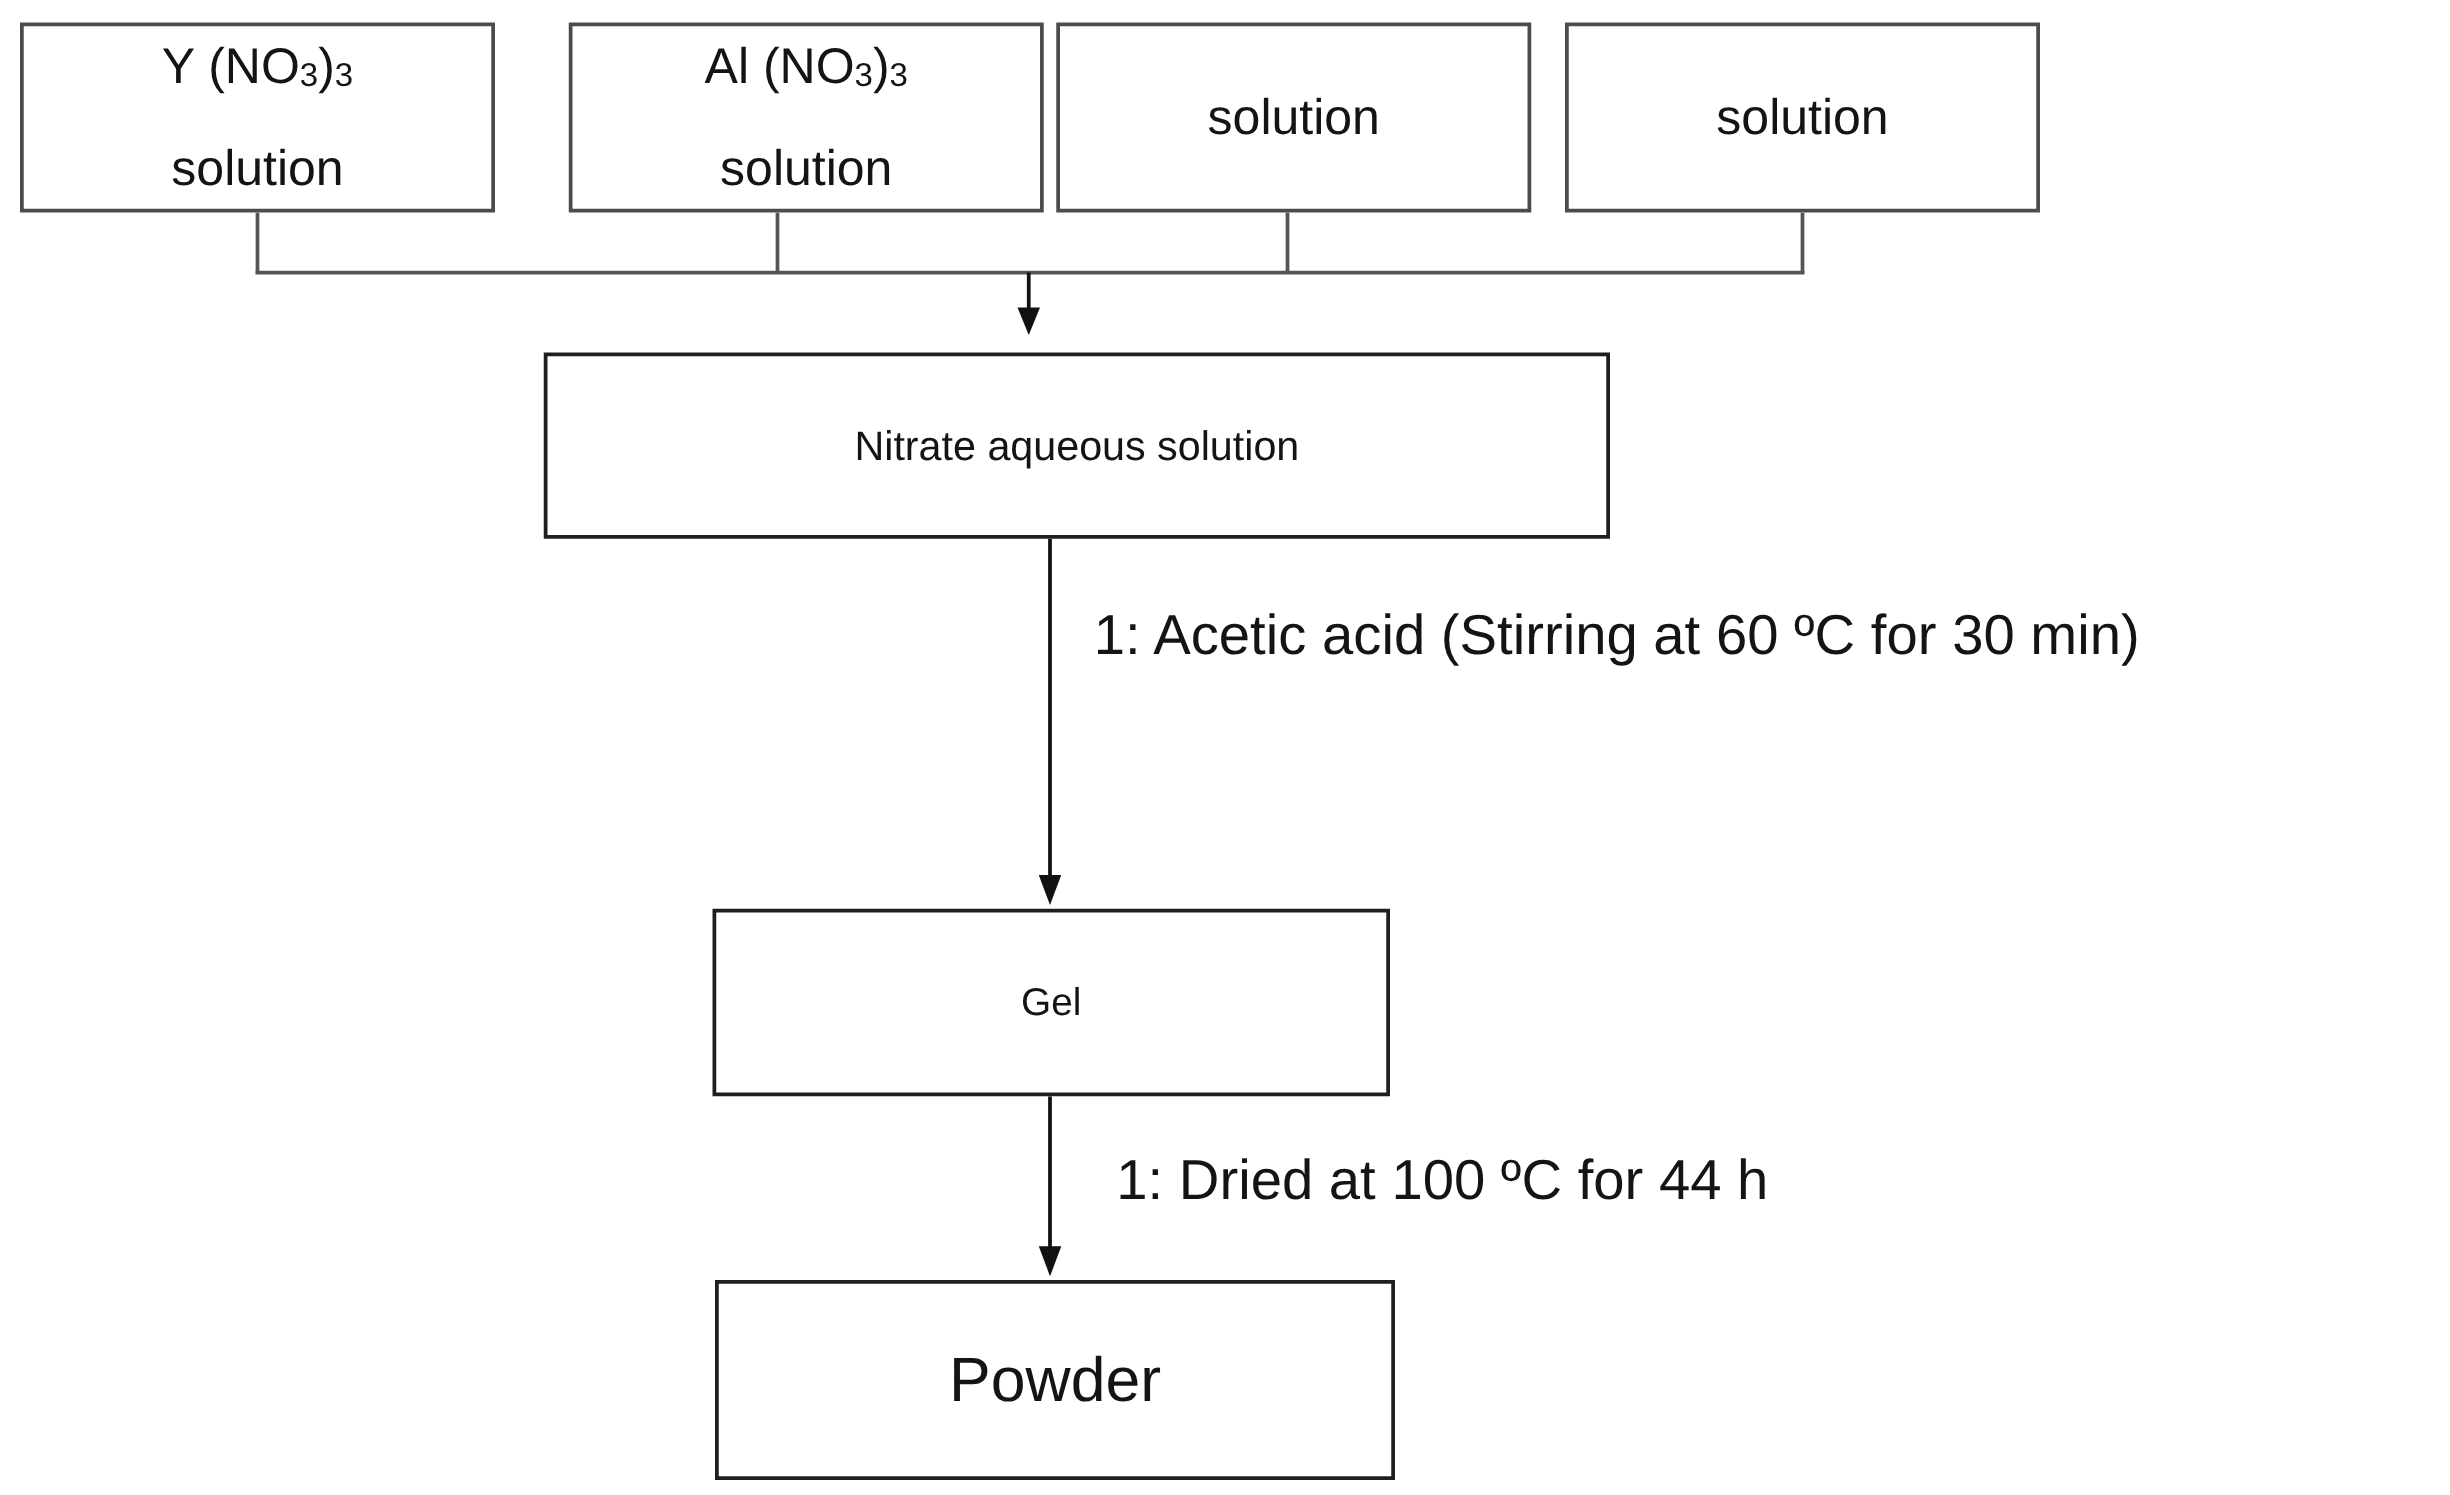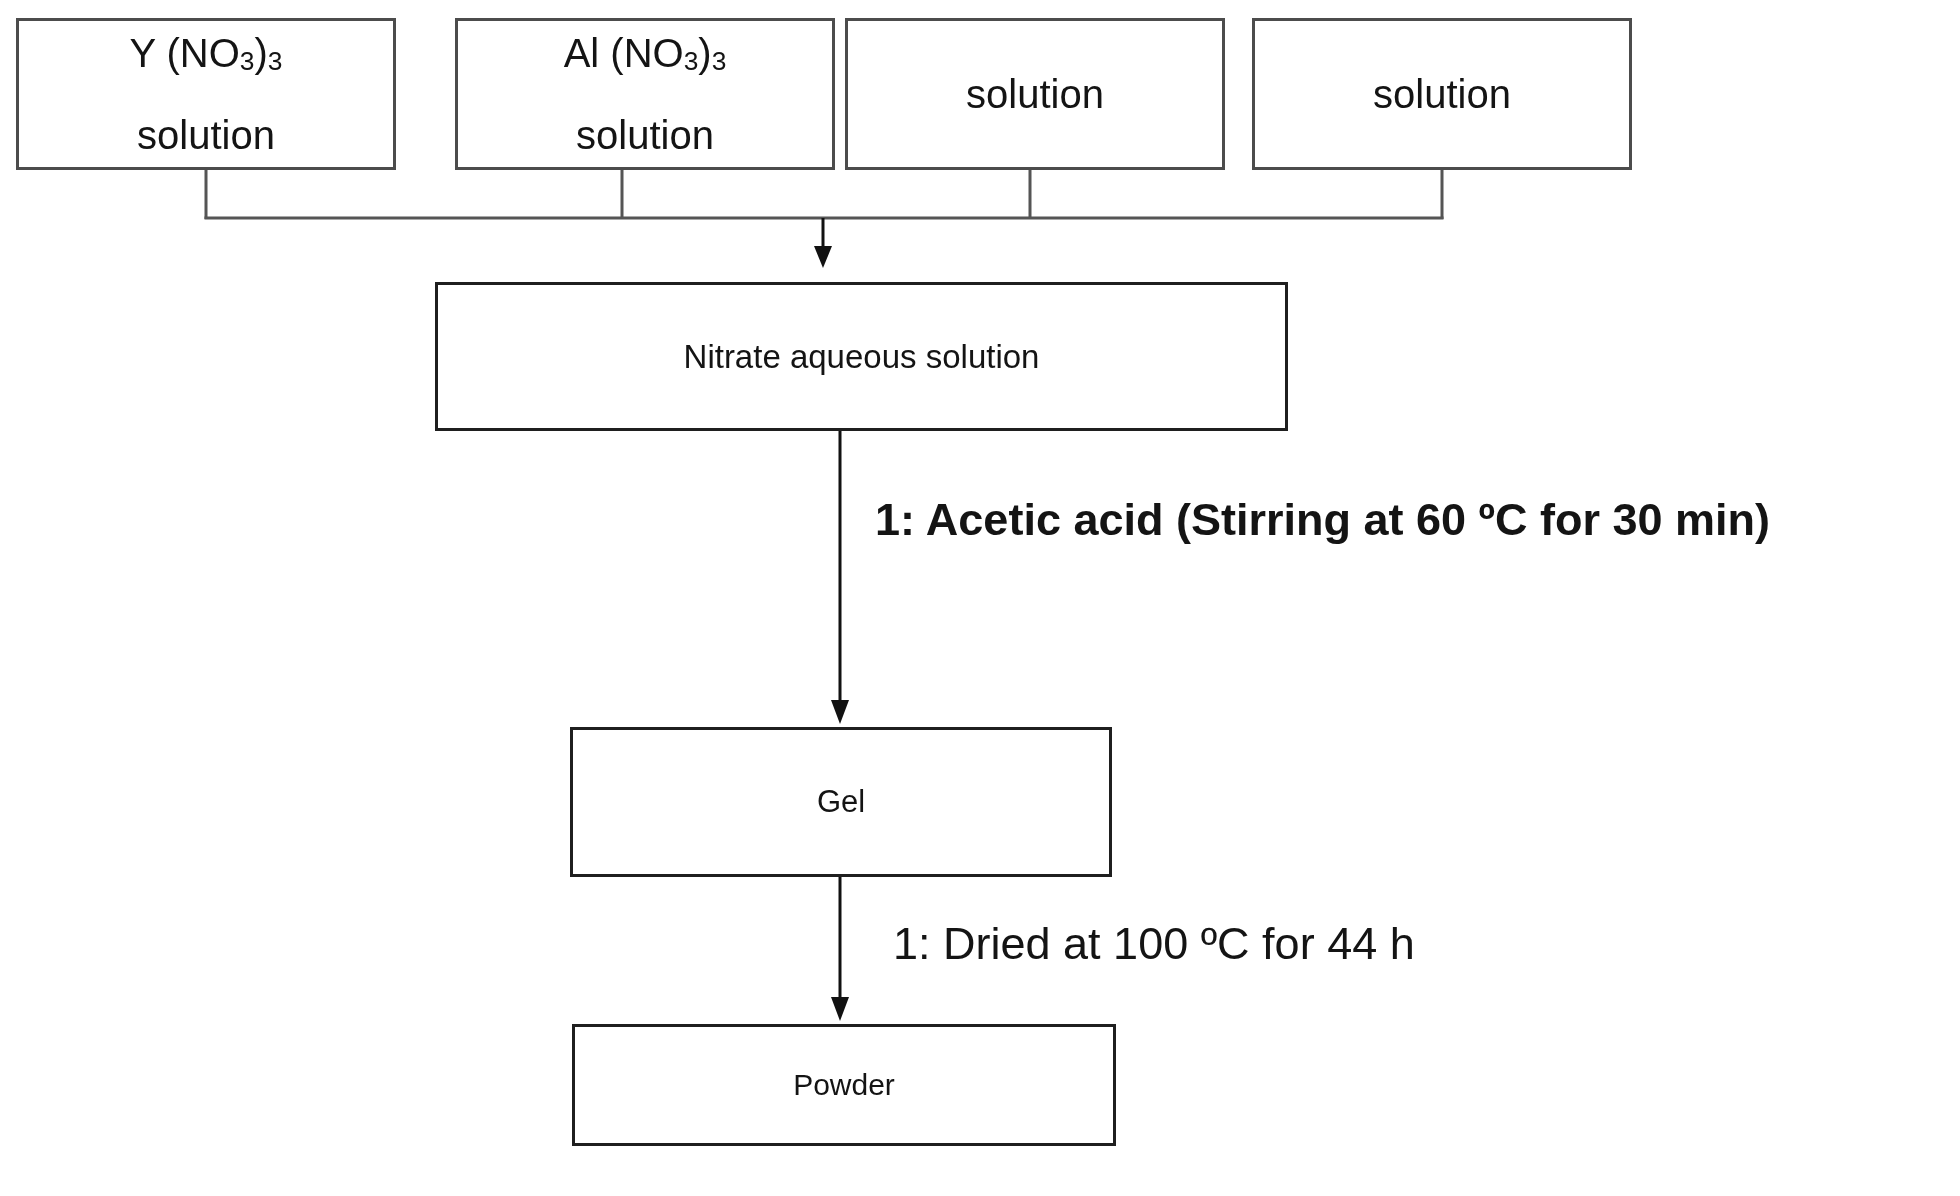--- a/index.html
+++ b/index.html
@@ -55,31 +55,31 @@
     margin-left: 40px;
   }
   .gel-box {
     left: 570px; top: 727px;
     width: 542px; height: 150px;
     border: 3px solid var(--dark-border, #1f1f1f);
     font-size: 31px;
   }
   .powder-box {
     left: 572px; top: 1024px;
-    width: 544px; height: 122px;
+    width: 544px; height: 160px;
     border: 3px solid var(--dark-border, #1f1f1f);
-    font-size: 30px;
+    font-size: 50px;
   }
   .annotation {
     position: absolute;
     font-size: 45px;
     white-space: nowrap;
     color: var(--text, #141414);
   }
-  .ann-1 { left: 875px; top: 494px; font-weight: bold; }
+  .ann-1 { left: 875px; top: 482px; }
   .ann-2 { left: 875px; top: 602px; }
   .ann-3 { left: 893px; top: 918px; }
 </style>
 </head>
 <body>
 
 <div class="canvas">
 
   <svg class="connectors" viewBox="0 0 1960 1196" xmlns="http://www.w3.org/2000/svg">
 

